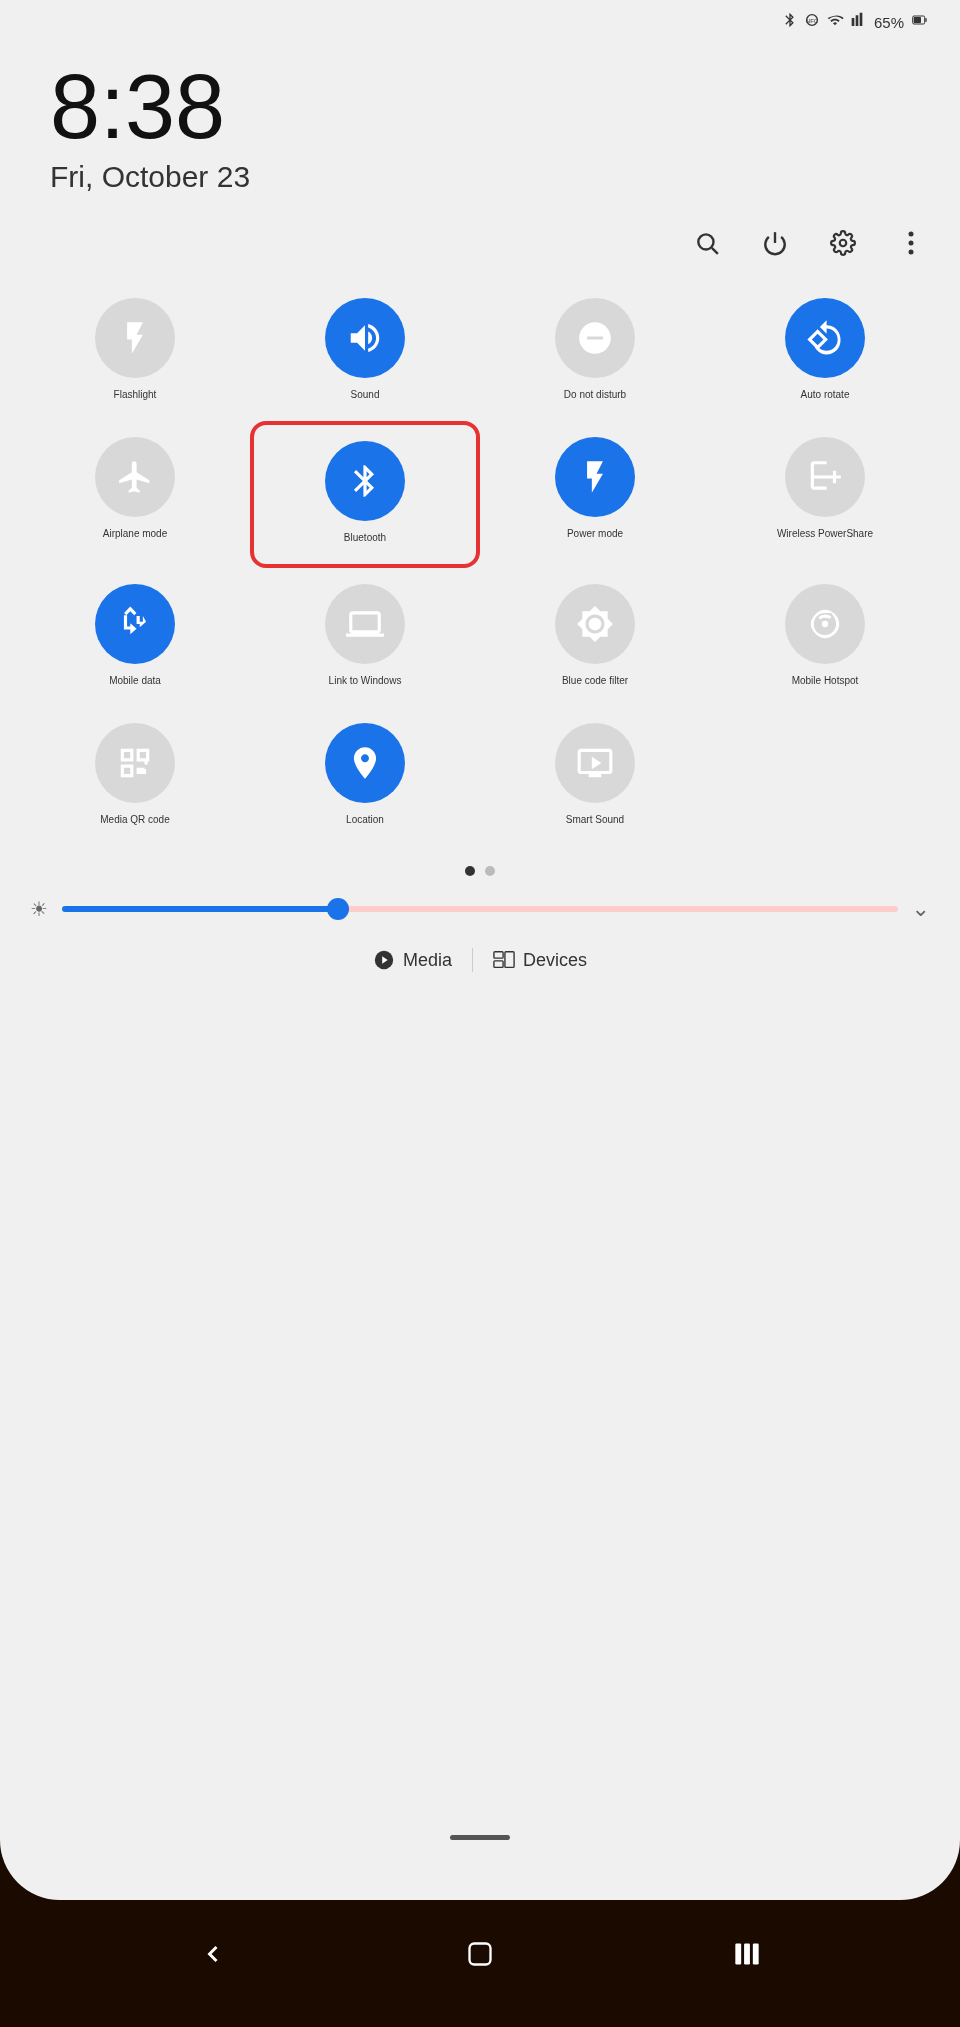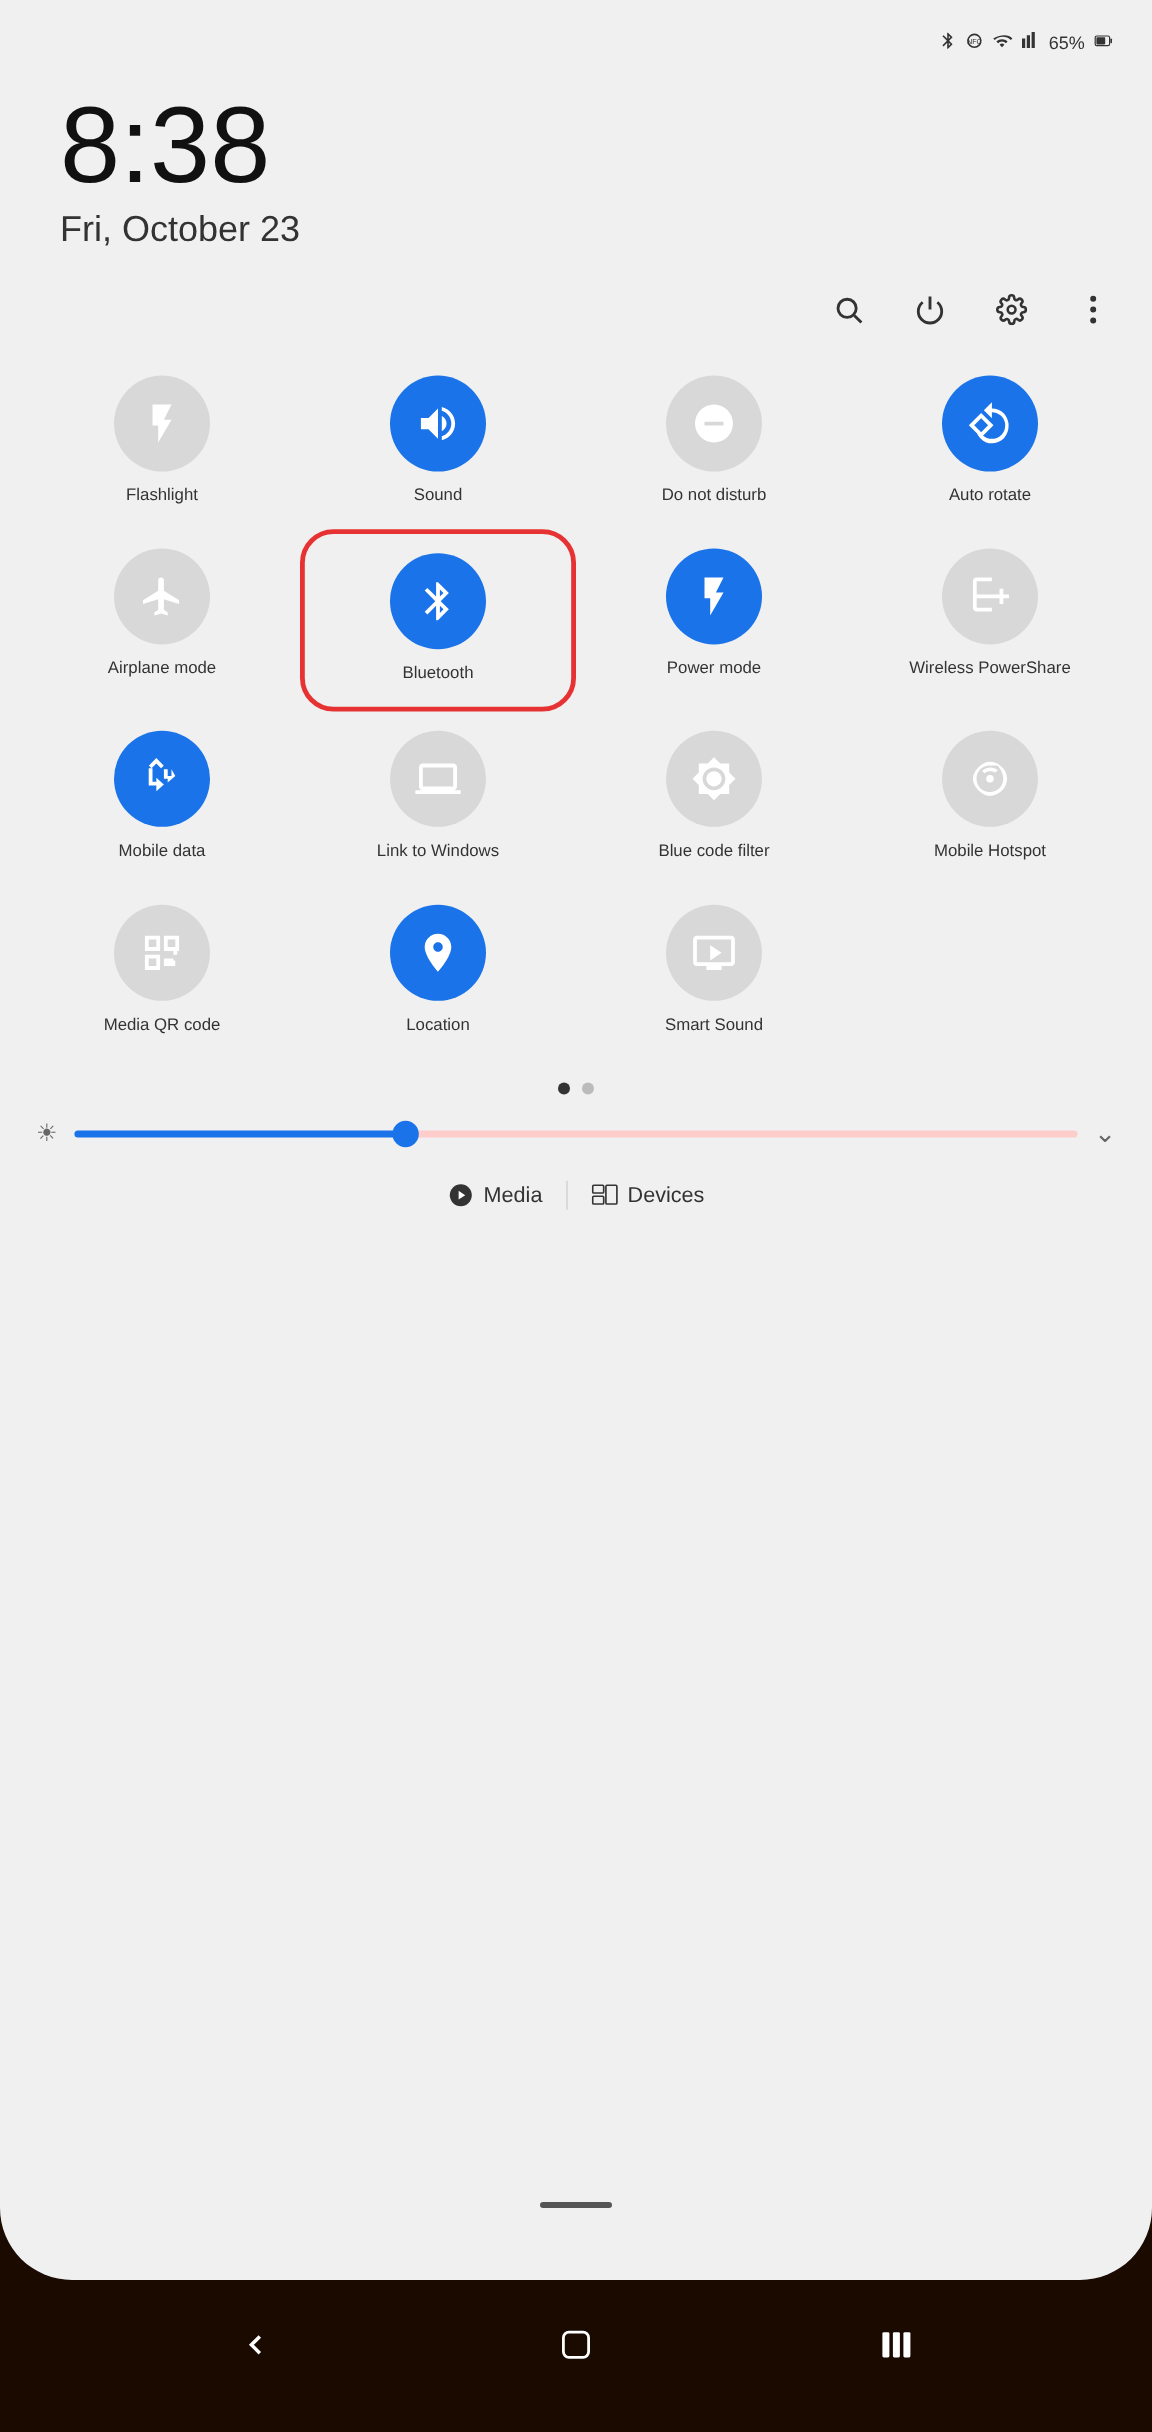--- a/index.html
+++ b/index.html
@@ -23,21 +23,20 @@
       display: flex;
       justify-content: flex-end;
       align-items: center;
       padding: 12px 30px 0 30px;
       gap: 8px;
     }
     .status-icons {
       display: flex;
       align-items: center;
       gap: 6px;
-      margin-top: 14px;
     }
     .status-icon {
       font-size: 16px;
       color: #333;
     }
     .battery-text {
       font-size: 15px;
       color: #333;
       font-weight: 500;
     }
@@ -101,28 +100,28 @@
     }
     .tile-icon-circle.inactive {
       background: #d8d8d8;
     }
     .tile-icon-circle svg {
       width: 38px;
       height: 38px;
       fill: white;
     }
     .tile-label {
-      font-size: 14px;
+      font-size: 10px;
       color: #333;
       text-align: center;
       line-height: 1.3;
     }
     .tile.bluetooth-tile {
       border: 4px solid #e63232;
-      border-radius: 28px;
+      border-radius: 16px;
     }
     .page-dots {
       display: flex;
       justify-content: center;
       gap: 10px;
       margin: 10px 0;
     }
     .dot {
       width: 10px;
       height: 10px;

